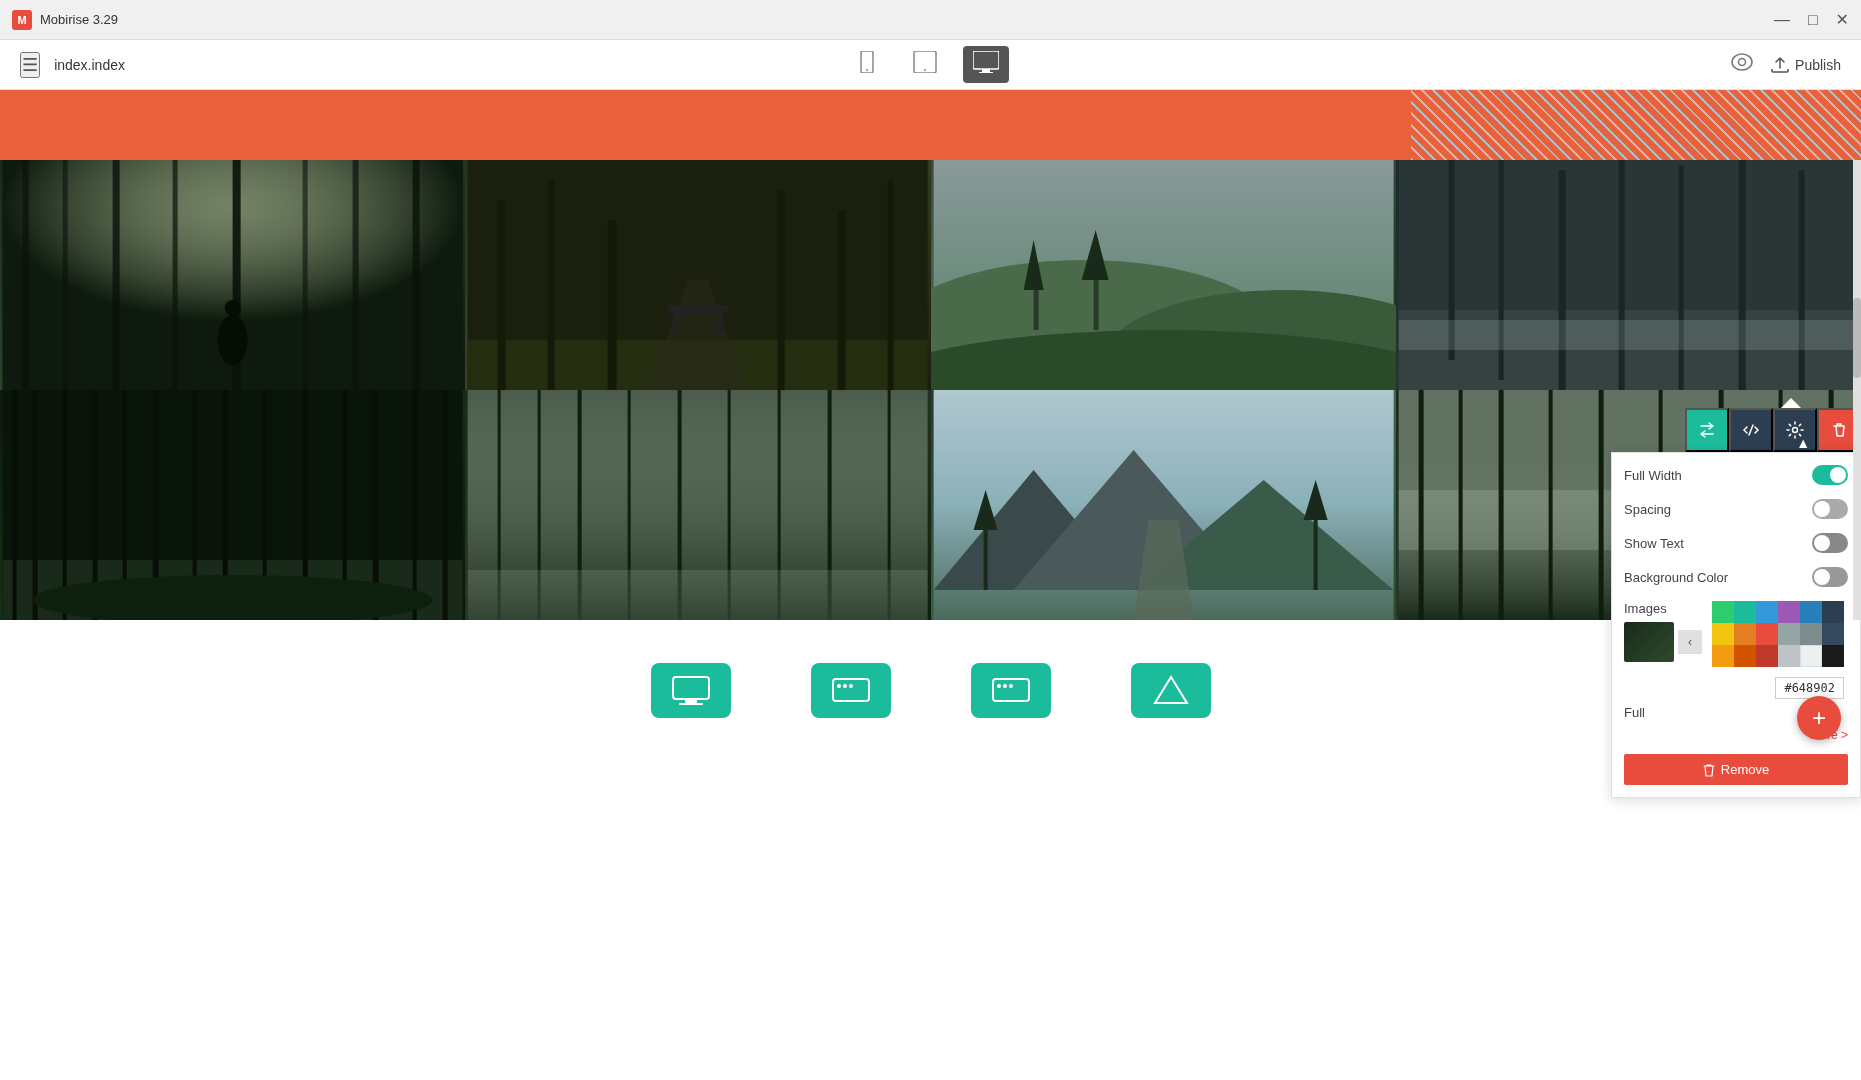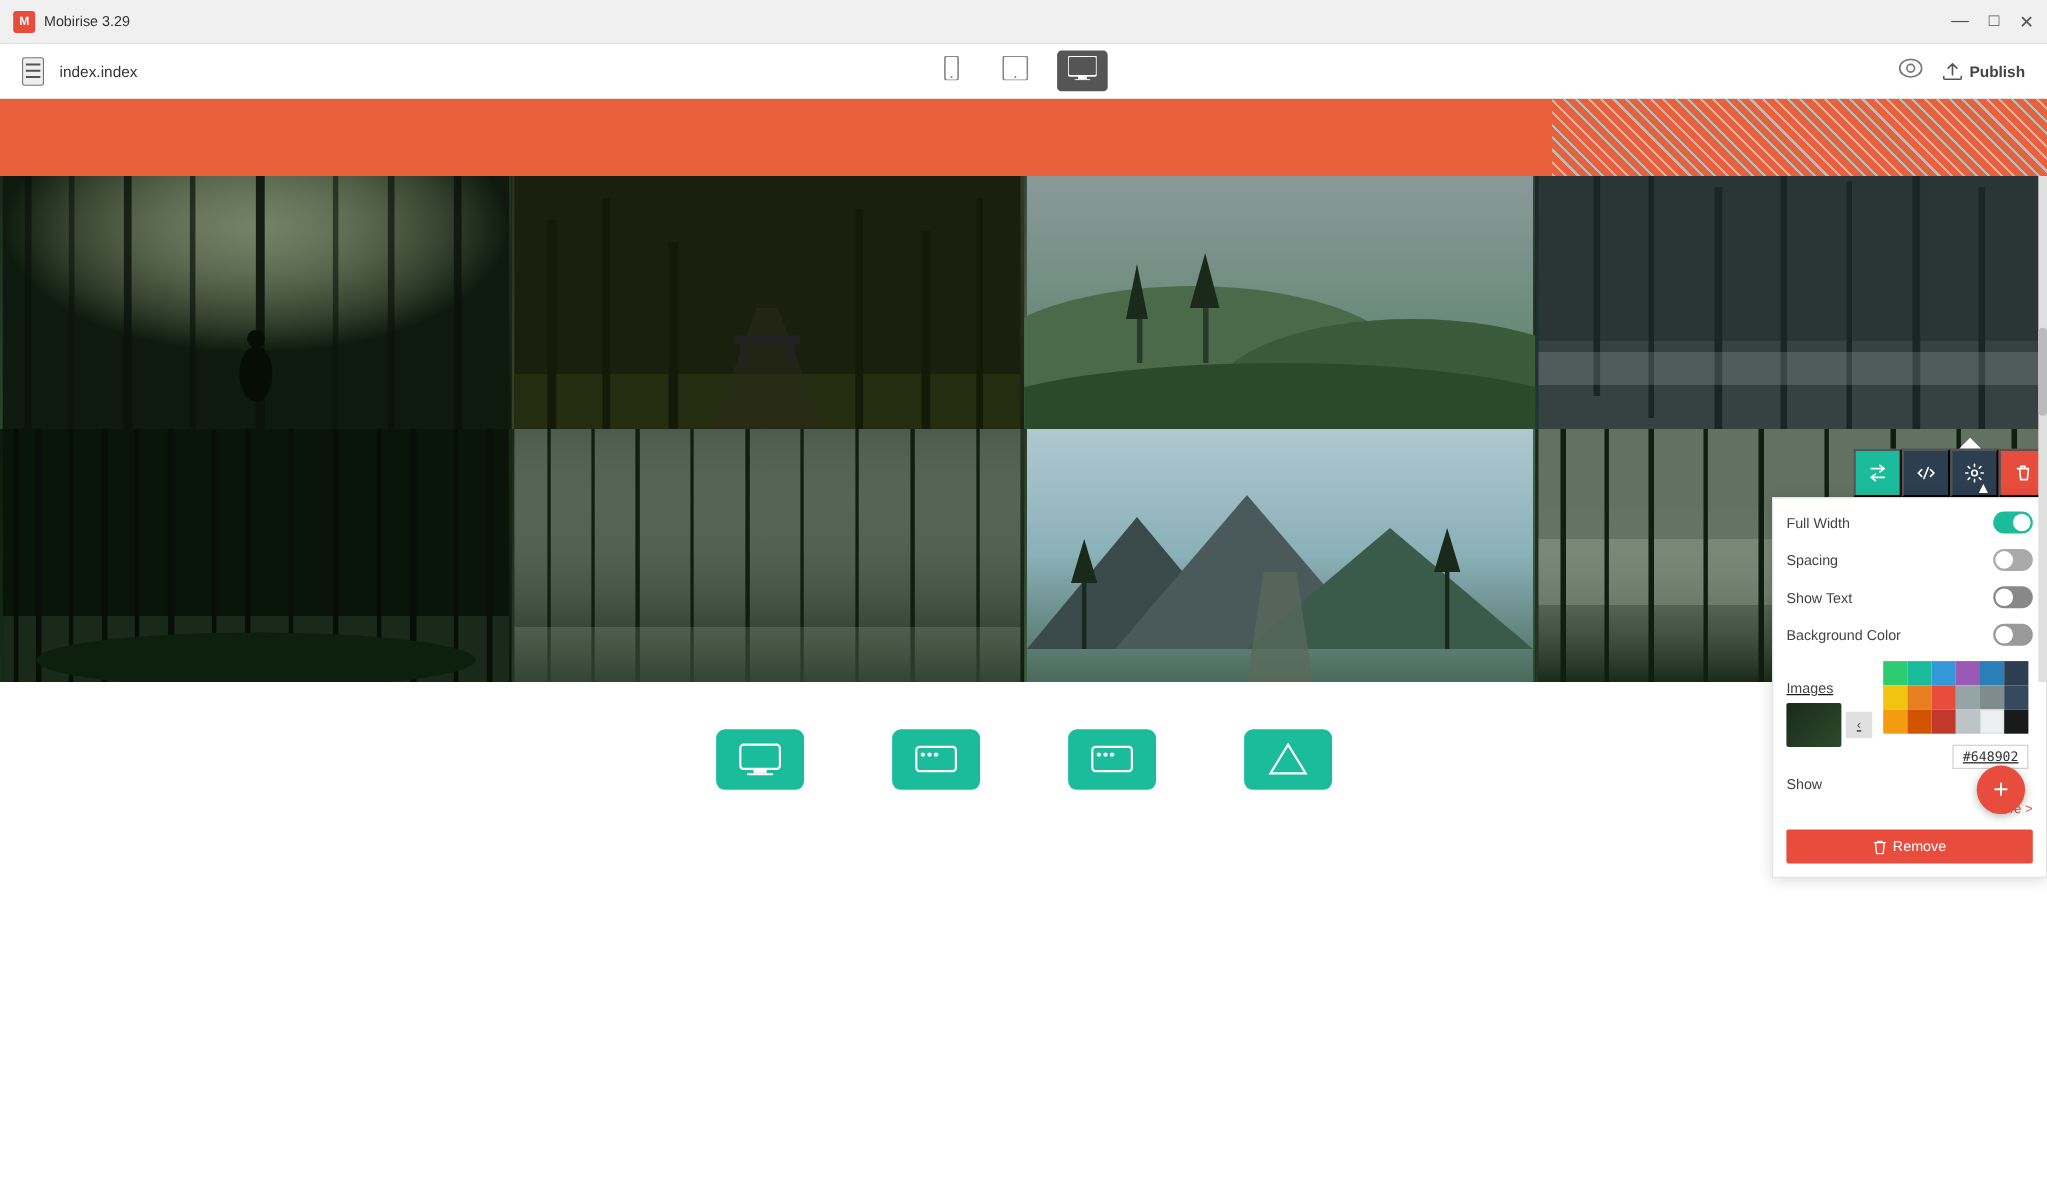--- a/index.html
+++ b/index.html
@@ -29,21 +29,21 @@
     .toolbar-center { display: flex; gap: 16px; align-items: center; }
     .device-btn {
       background: none; border: none; cursor: pointer;
       padding: 6px 10px; border-radius: 4px; color: #888; font-size: 18px;
     }
     .device-btn.active { background: #555; color: #fff; border-radius: 4px; }
     .toolbar-right { display: flex; align-items: center; gap: 18px; }
     .preview-btn { background: none; border: none; cursor: pointer; font-size: 20px; color: #777; }
     .publish-btn {
       display: flex; align-items: center; gap: 6px;
-      background: none; border: none; cursor: pointer; font-size: 14px; font-weight: 700; color: #444;
+      background: none; border: none; cursor: pointer; font-size: 14px; font-weight: 400; color: #444;
     }
 
     
     .navbar {
       display: flex; align-items: center; justify-content: space-between;
       background: #2d3035; padding: 0 40px; height: 60px;
     }
     .navbar-brand { display: flex; align-items: center; gap: 10px; }
     .brand-icon { width: 32px; height: 32px; background: #f39c12; border-radius: 50%; display: flex; align-items: center; justify-content: center; }
     .brand-icon::after { content: ''; width: 16px; height: 16px; background: #f1c40f; border-radius: 50%; }
@@ -479,21 +479,21 @@
         <div class="setting-row">
           <span class="setting-label">Show Text</span>
           <div class="toggle dark"></div>
         </div>
 
         <div class="setting-row">
           <span class="setting-label">Background Color</span>
           <div class="toggle dark" style="background:#999;"></div>
         </div>
 
-        <div style="display:flex;align-items:center;gap:10px;margin-top:4px;text-decoration:underline;">
+        <div style="display:flex;align-items:flex-start;gap:10px;margin-top:4px;">
           <div>
             <div class="setting-label" style="margin-bottom:6px;font-size:13px;color:#444;">Images</div>
             <div style="display:flex;align-items:center;gap:4px;margin-bottom:4px;">
               <div class="image-thumb" style="background:linear-gradient(135deg,#1a2a1a,#2d4a2d);width:50px;height:40px;border-radius:2px;"></div>
               <div style="display:flex;flex-direction:column;gap:2px;">
                 <button class="carousel-arrow">‹</button>
               </div>
             </div>
           </div>
 
@@ -528,21 +528,21 @@
               </div>
             </div>
 
             <div style="position:relative;display:flex;justify-content:flex-end;margin-top:2px;">
               <div style="background:#fff;border:1px solid #ccc;padding:3px 8px;font-size:12px;font-family:monospace;color:#333;">#648902</div>
             </div>
           </div>
         </div>
 
         <div style="margin-top:6px;">
-          <div class="setting-label" style="font-size:13px;color:#444;">Show</div>
+          <div class="setting-label" style="font-size:13px;color:#444;">Full</div>
         </div>
 
         <a class="more-link">More &gt;</a>
 
         <button class="remove-btn">
           <svg width="12" height="14" viewBox="0 0 12 14" fill="none">
               <path d="M1 3h10M4 3V2h4v1M2 3l1 10h6l1-10" stroke="#fff" stroke-width="1.2" stroke-linecap="round" stroke-linejoin="round"></path>
             </svg>
           <span>Remove</span>
         </button>

